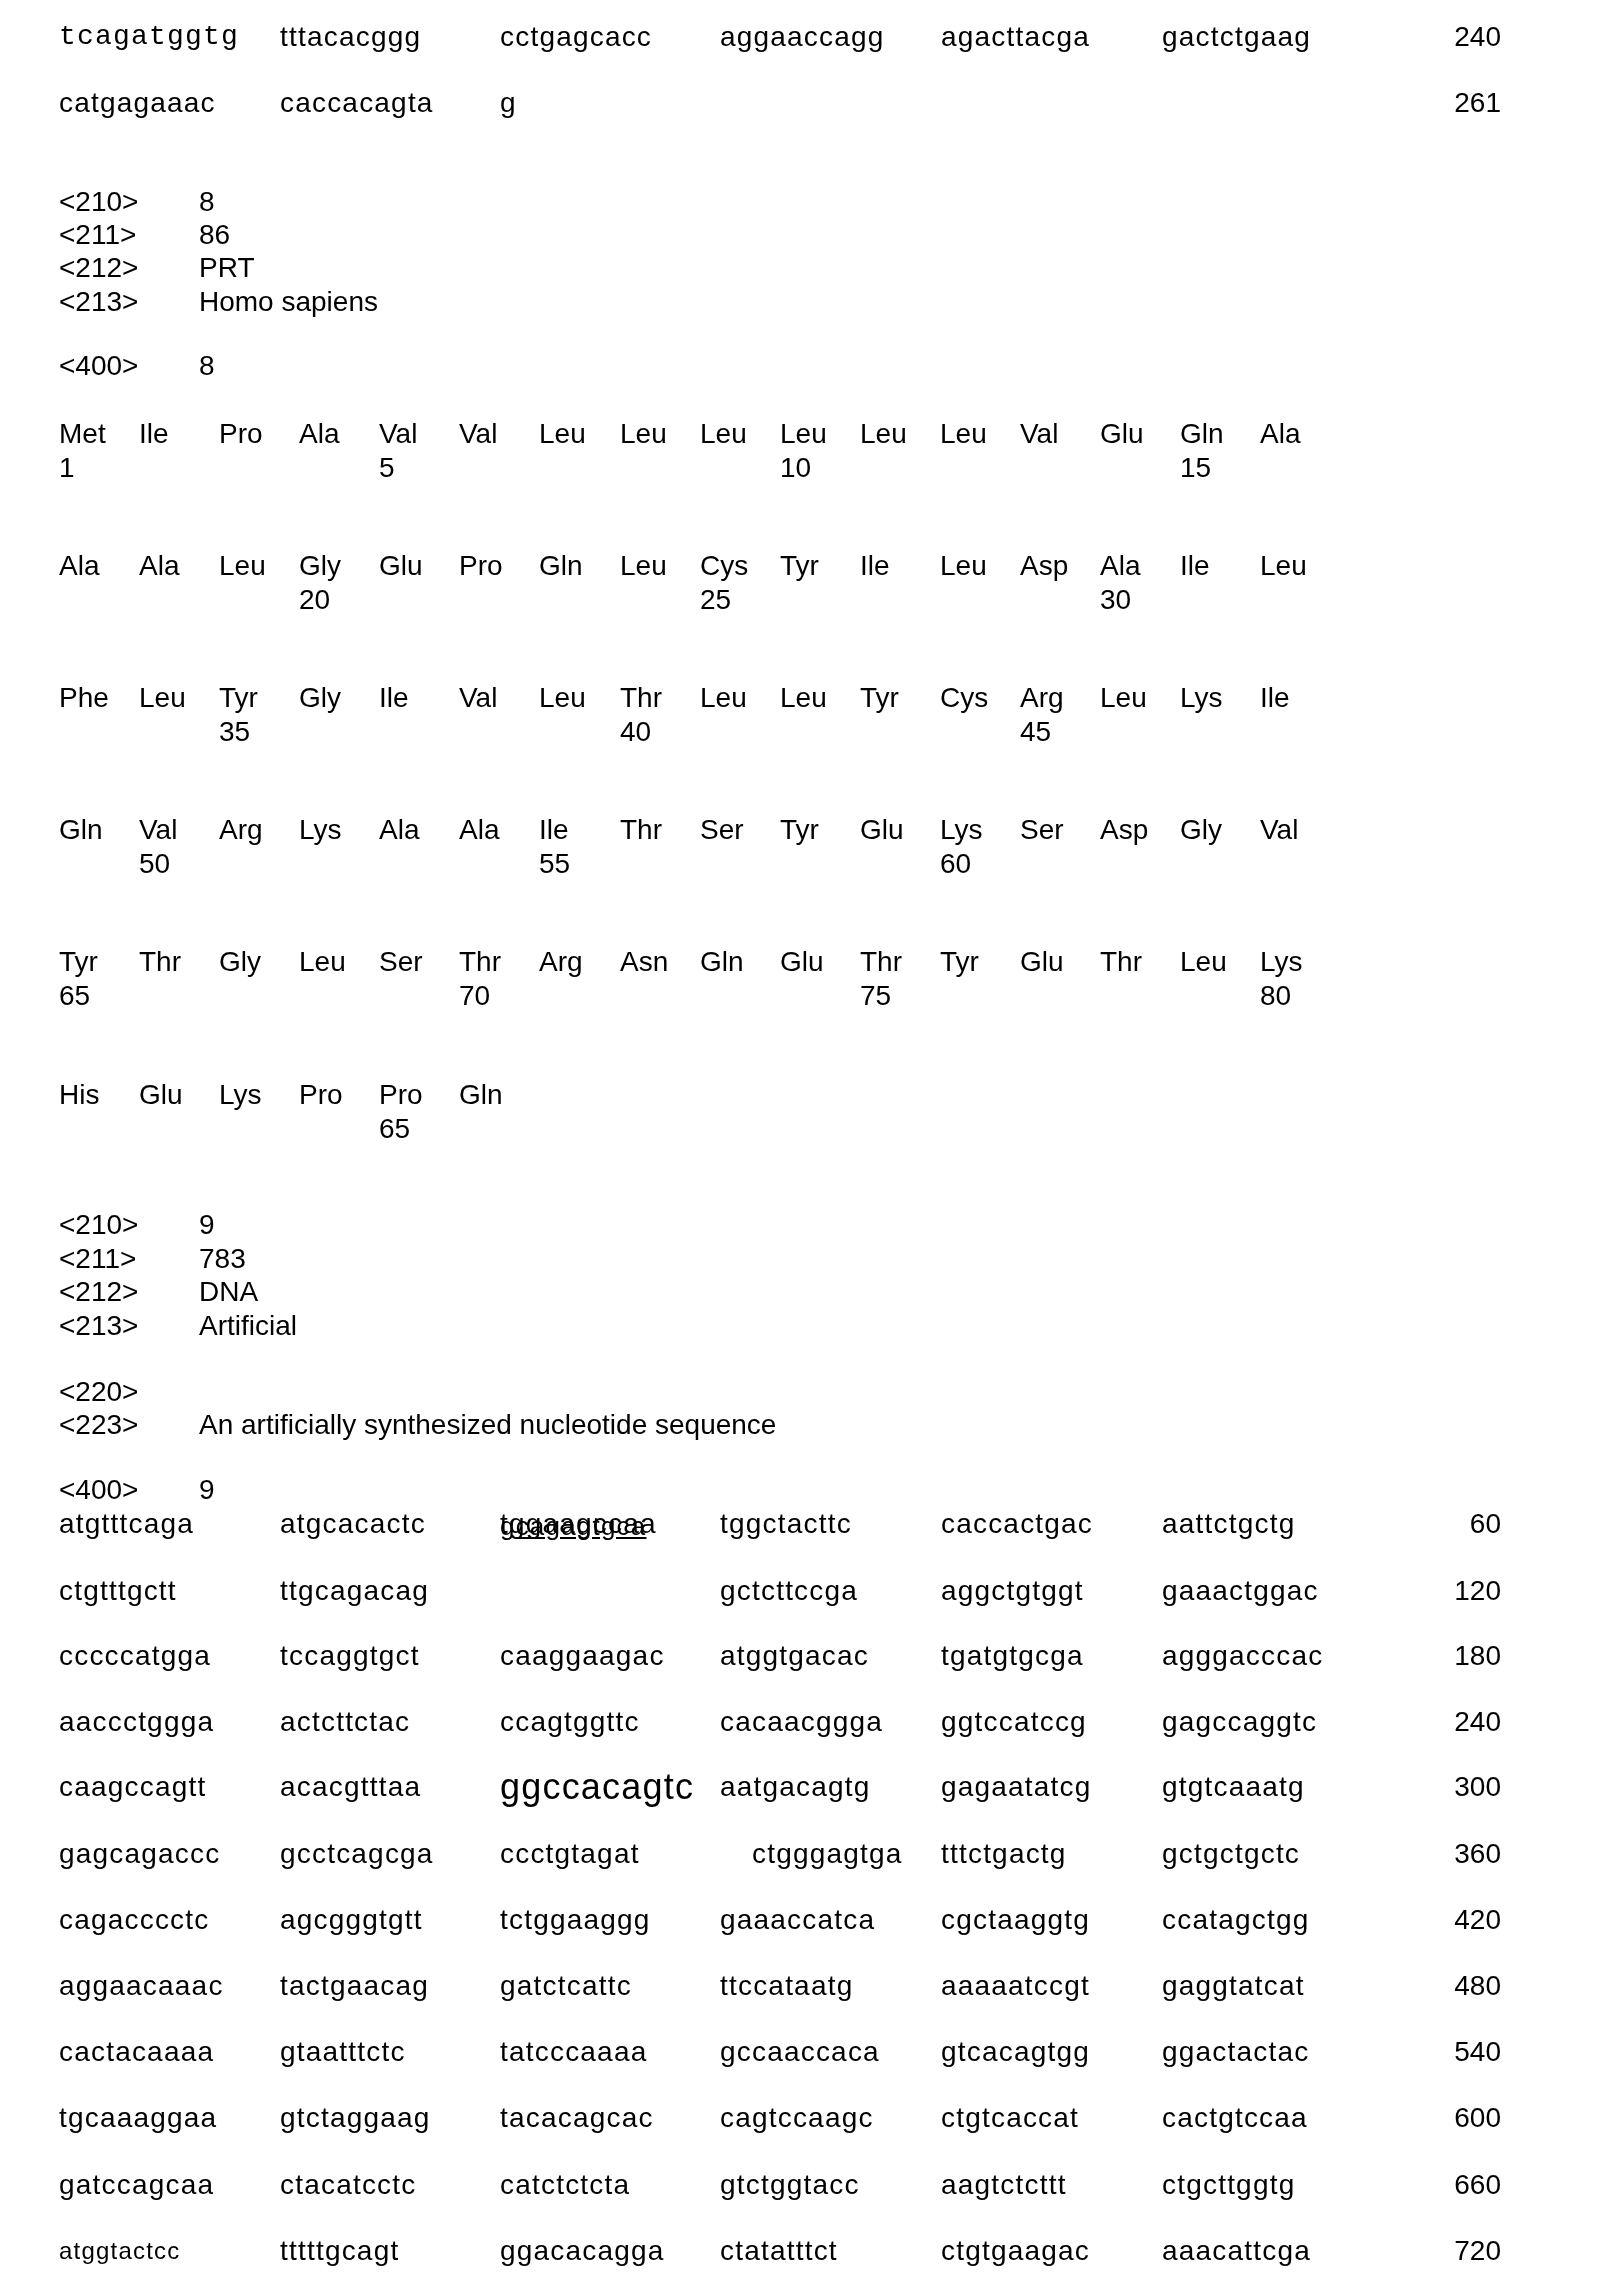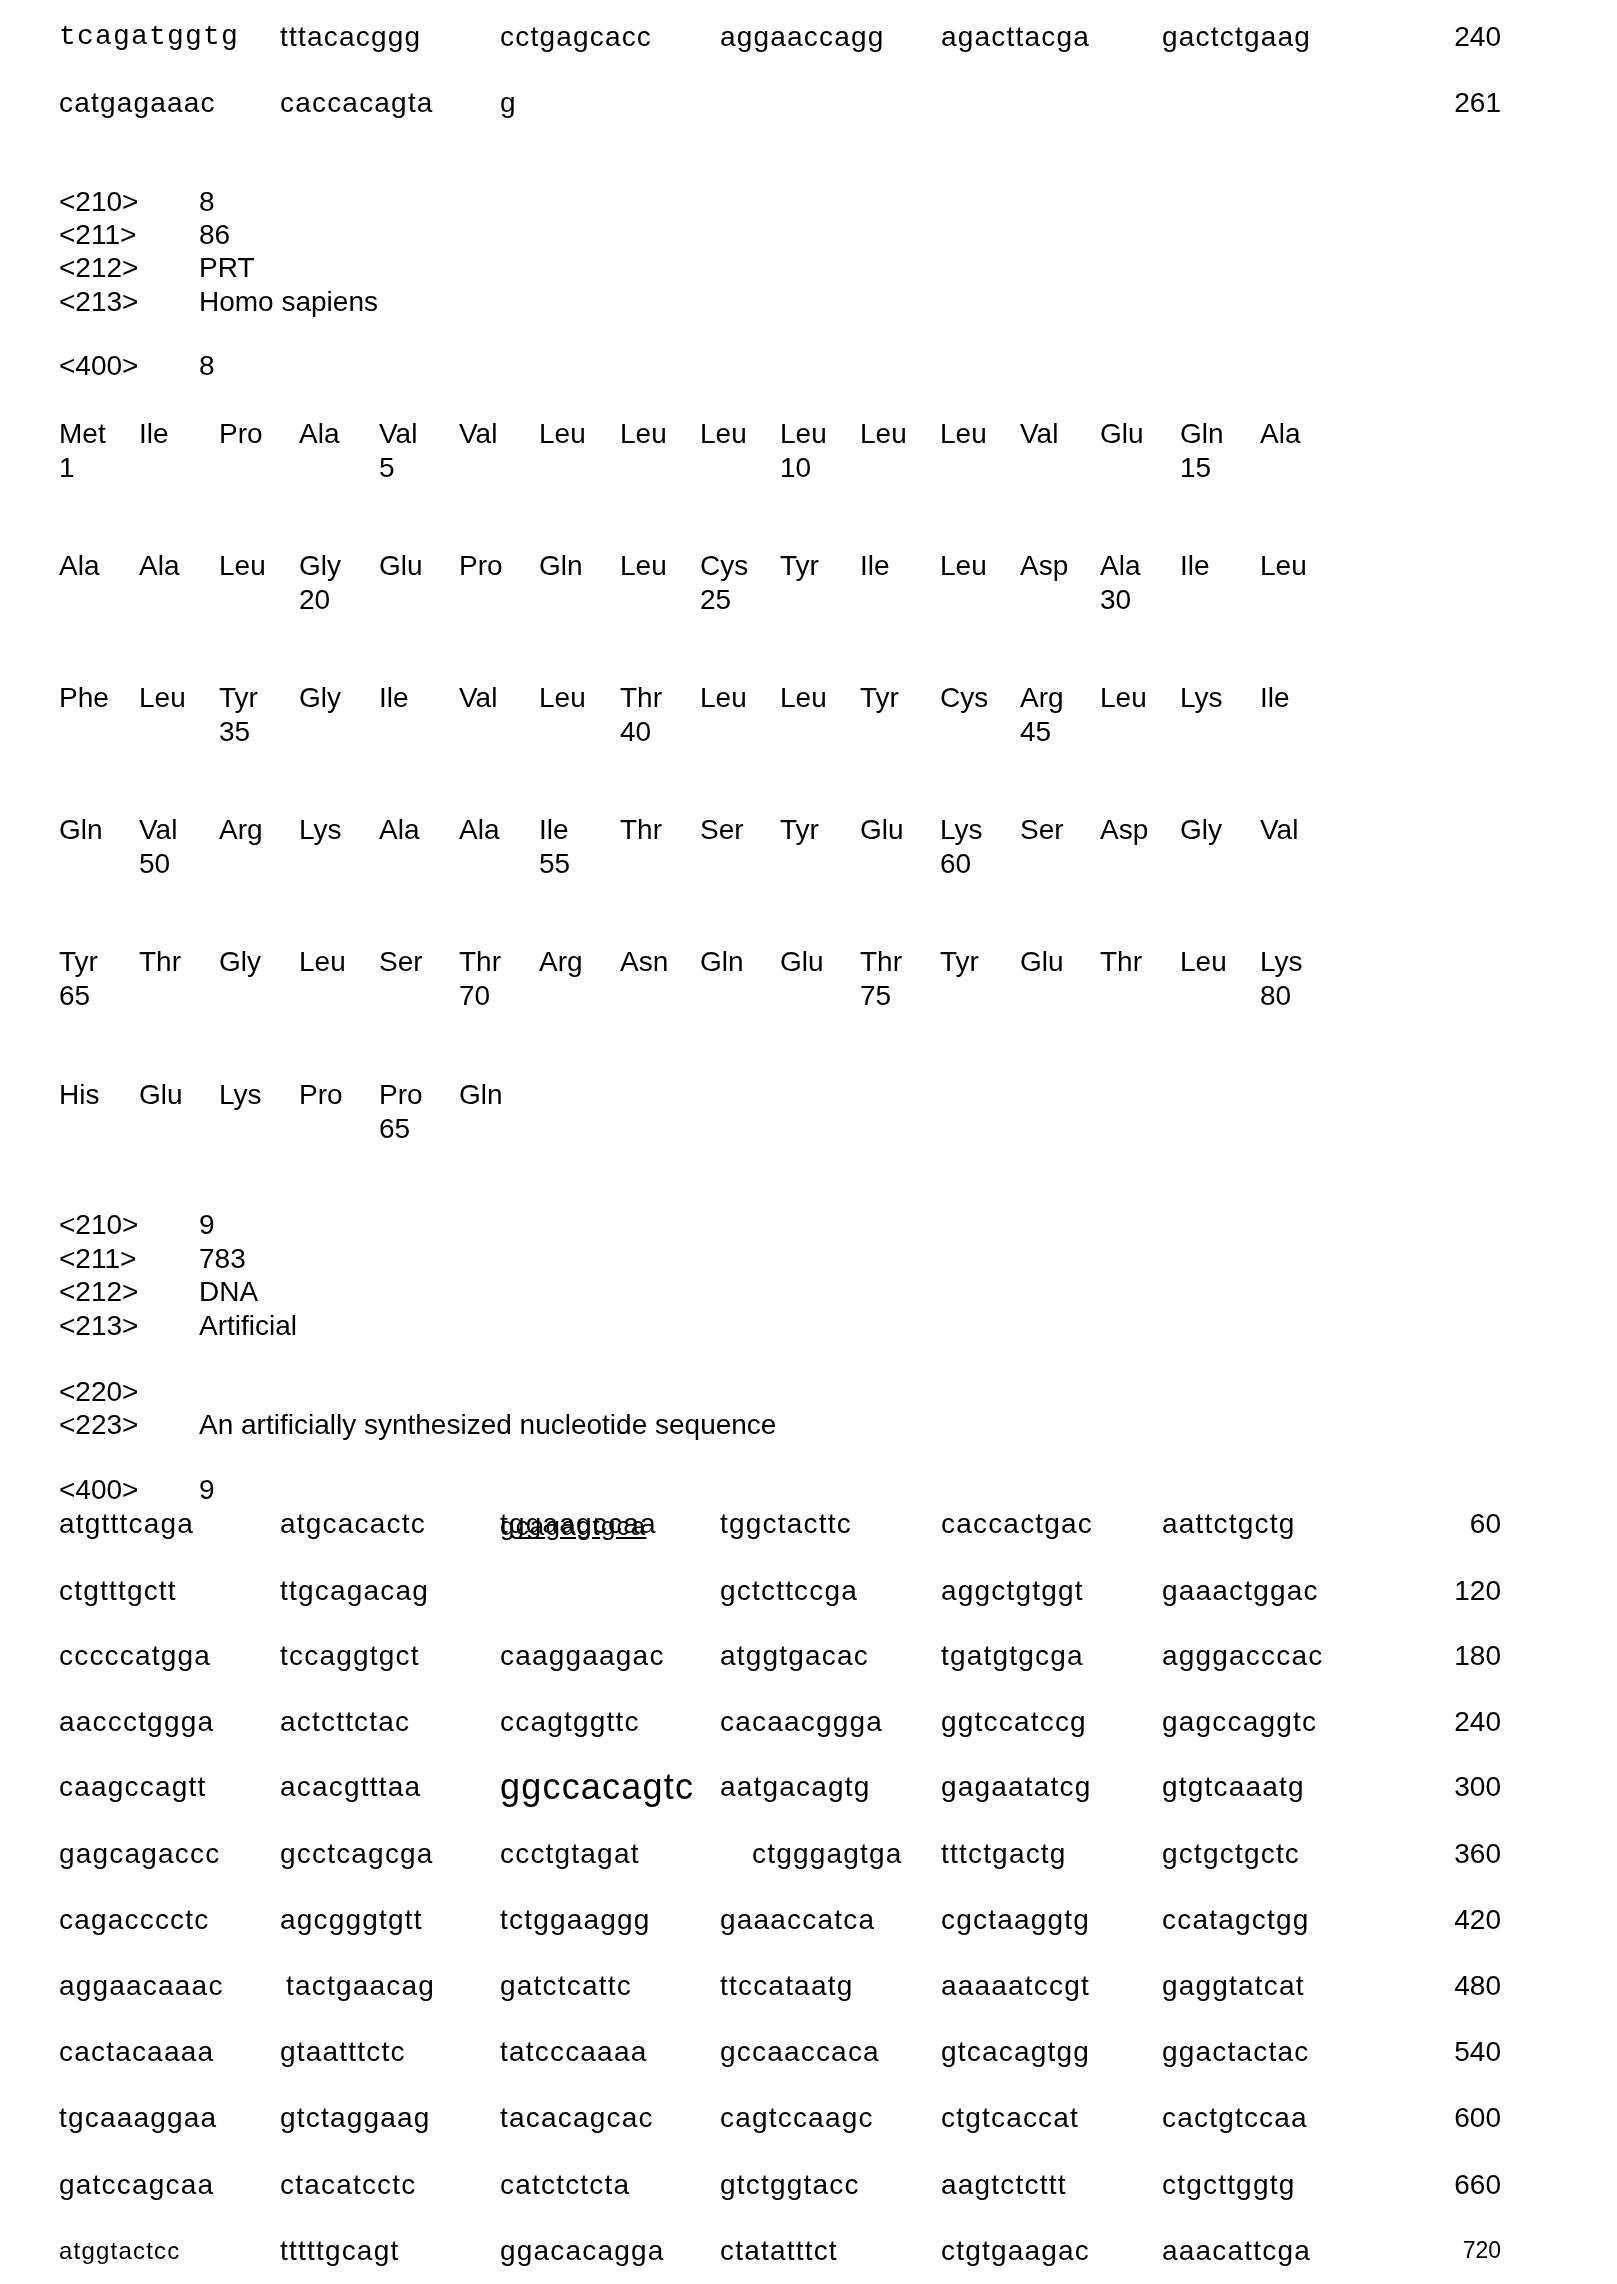--- a/index.html
+++ b/index.html
@@ -198,21 +198,21 @@
     <span class="abs row-text grp" style="left: 1162px; top: 1837px; font-size: 28px; line-height: 33px;">gctgctgctc</span>
     <span class="abs row-text" style="top: 1837px; right: 117px; text-align: right; font-size: 28px; line-height: 33px;">360</span>
     <span class="abs row-text grp" style="left: 59px; top: 1903px; font-size: 28px; line-height: 33px;">cagacccctc</span>
     <span class="abs row-text grp" style="left: 280px; top: 1903px; font-size: 28px; line-height: 33px;">agcgggtgtt</span>
     <span class="abs row-text grp" style="left: 500px; top: 1903px; font-size: 28px; line-height: 33px;">tctggaaggg</span>
     <span class="abs row-text grp" style="left: 720px; top: 1903px; font-size: 28px; line-height: 33px;">gaaaccatca</span>
     <span class="abs row-text grp" style="left: 941px; top: 1903px; font-size: 28px; line-height: 33px;">cgctaaggtg</span>
     <span class="abs row-text grp" style="left: 1162px; top: 1903px; font-size: 28px; line-height: 33px;">ccatagctgg</span>
     <span class="abs row-text" style="top: 1903px; right: 117px; text-align: right; font-size: 28px; line-height: 33px;">420</span>
     <span class="abs row-text grp" style="left: 59px; top: 1969px; font-size: 28px; line-height: 33px;">aggaacaaac</span>
-    <span class="abs row-text grp" style="left: 280px; top: 1969px; font-size: 28px; line-height: 33px; margin-left: 6px;">tactgaacag</span>
+    <span class="abs row-text grp" style="left: 280px; top: 1969px; font-size: 28px; line-height: 33px;">tactgaacag</span>
     <span class="abs row-text grp" style="left: 500px; top: 1969px; font-size: 28px; line-height: 33px;">gatctcattc</span>
     <span class="abs row-text grp" style="left: 720px; top: 1969px; font-size: 28px; line-height: 33px;">ttccataatg</span>
     <span class="abs row-text grp" style="left: 941px; top: 1969px; font-size: 28px; line-height: 33px;">aaaaatccgt</span>
     <span class="abs row-text grp" style="left: 1162px; top: 1969px; font-size: 28px; line-height: 33px;">gaggtatcat</span>
     <span class="abs row-text" style="top: 1969px; right: 117px; text-align: right; font-size: 28px; line-height: 33px;">480</span>
     <span class="abs row-text grp" style="left: 59px; top: 2035px; font-size: 28px; line-height: 33px;">cactacaaaa</span>
     <span class="abs row-text grp" style="left: 280px; top: 2035px; font-size: 28px; line-height: 33px;">gtaatttctc</span>
     <span class="abs row-text grp" style="left: 500px; top: 2035px; font-size: 28px; line-height: 33px;">tatcccaaaa</span>
     <span class="abs row-text grp" style="left: 720px; top: 2035px; font-size: 28px; line-height: 33px;">gccaaccaca</span>
     <span class="abs row-text grp" style="left: 941px; top: 2035px; font-size: 28px; line-height: 33px;">gtcacagtgg</span>
@@ -231,15 +231,15 @@
     <span class="abs row-text grp" style="left: 720px; top: 2168px; font-size: 28px; line-height: 33px;">gtctggtacc</span>
     <span class="abs row-text grp" style="left: 941px; top: 2168px; font-size: 28px; line-height: 33px;">aagtctcttt</span>
     <span class="abs row-text grp" style="left: 1162px; top: 2168px; font-size: 28px; line-height: 33px;">ctgcttggtg</span>
     <span class="abs row-text" style="top: 2168px; right: 117px; text-align: right; font-size: 28px; line-height: 33px;">660</span>
     <span class="abs row-text grp" style="left: 59px; top: 2234px; font-size: 24px; line-height: 33px;">atggtactcc</span>
     <span class="abs row-text grp" style="left: 280px; top: 2234px; font-size: 28px; line-height: 33px;">tttttgcagt</span>
     <span class="abs row-text grp" style="left: 500px; top: 2234px; font-size: 28px; line-height: 33px;">ggacacagga</span>
     <span class="abs row-text grp" style="left: 720px; top: 2234px; font-size: 28px; line-height: 33px;">ctatatttct</span>
     <span class="abs row-text grp" style="left: 941px; top: 2234px; font-size: 28px; line-height: 33px;">ctgtgaagac</span>
     <span class="abs row-text grp" style="left: 1162px; top: 2234px; font-size: 28px; line-height: 33px;">aaacattcga</span>
-    <span class="abs row-text" style="top: 2234px; right: 117px; text-align: left; font-size: 23px; line-height: 33px;">720</span>
+    <span class="abs row-text" style="top: 2234px; right: 117px; text-align: left; font-size: 28px; line-height: 33px;">720</span>
   </div>
 
 
 </body></html>

